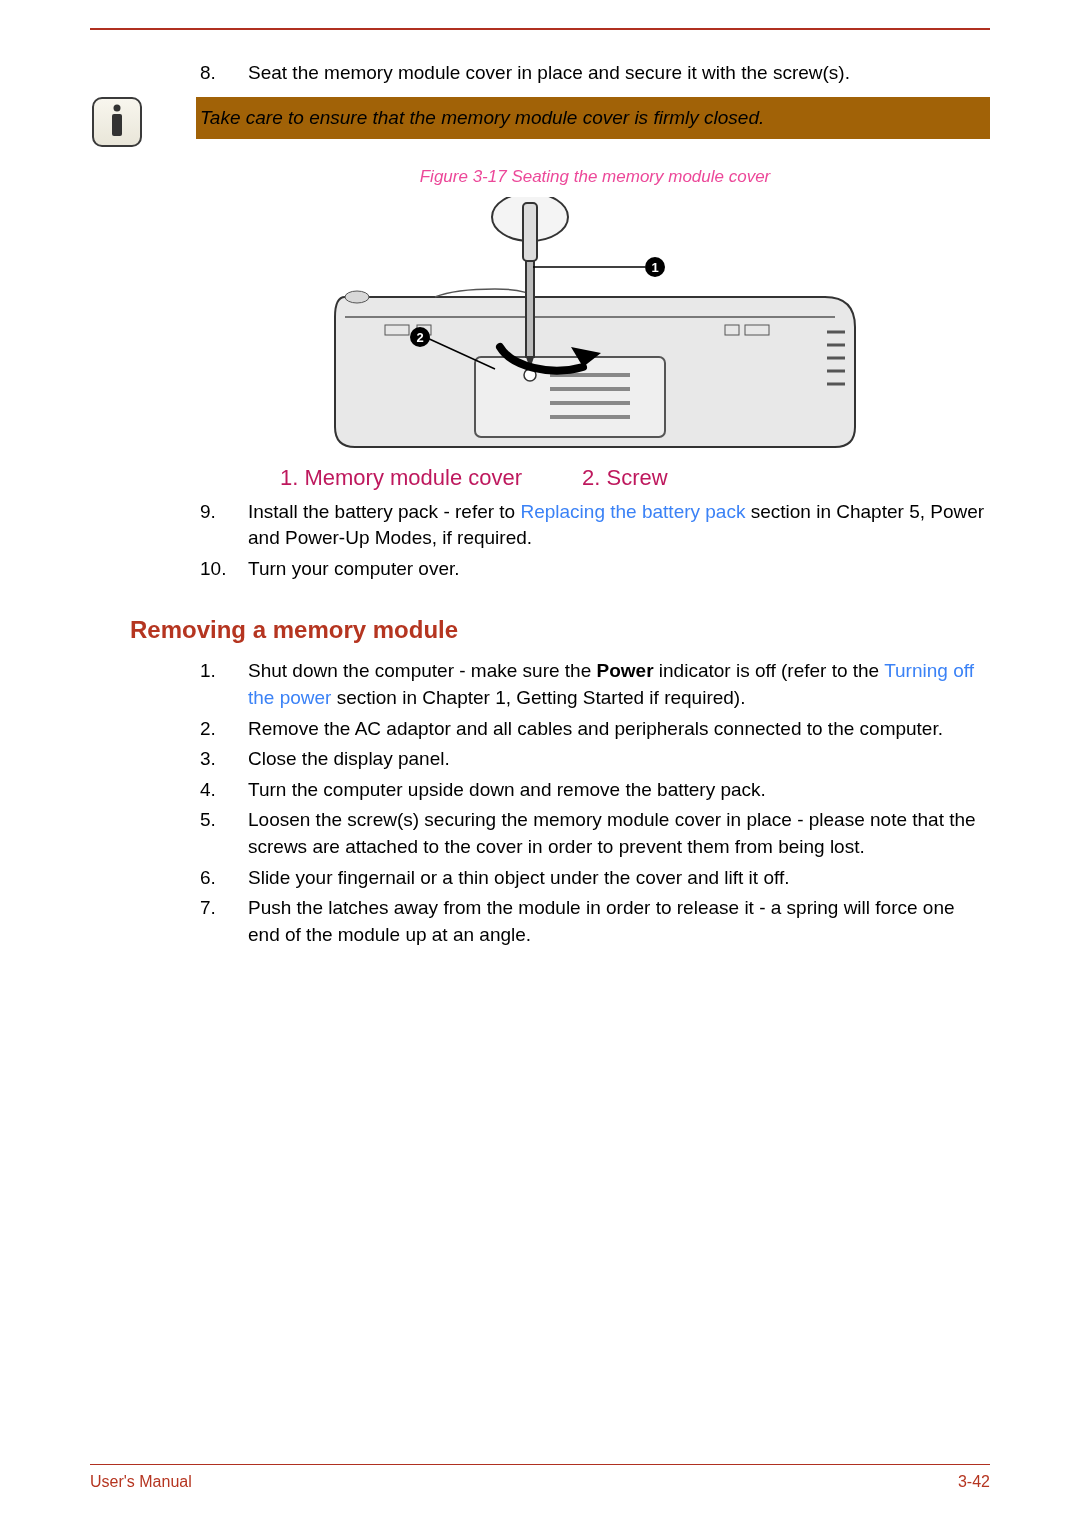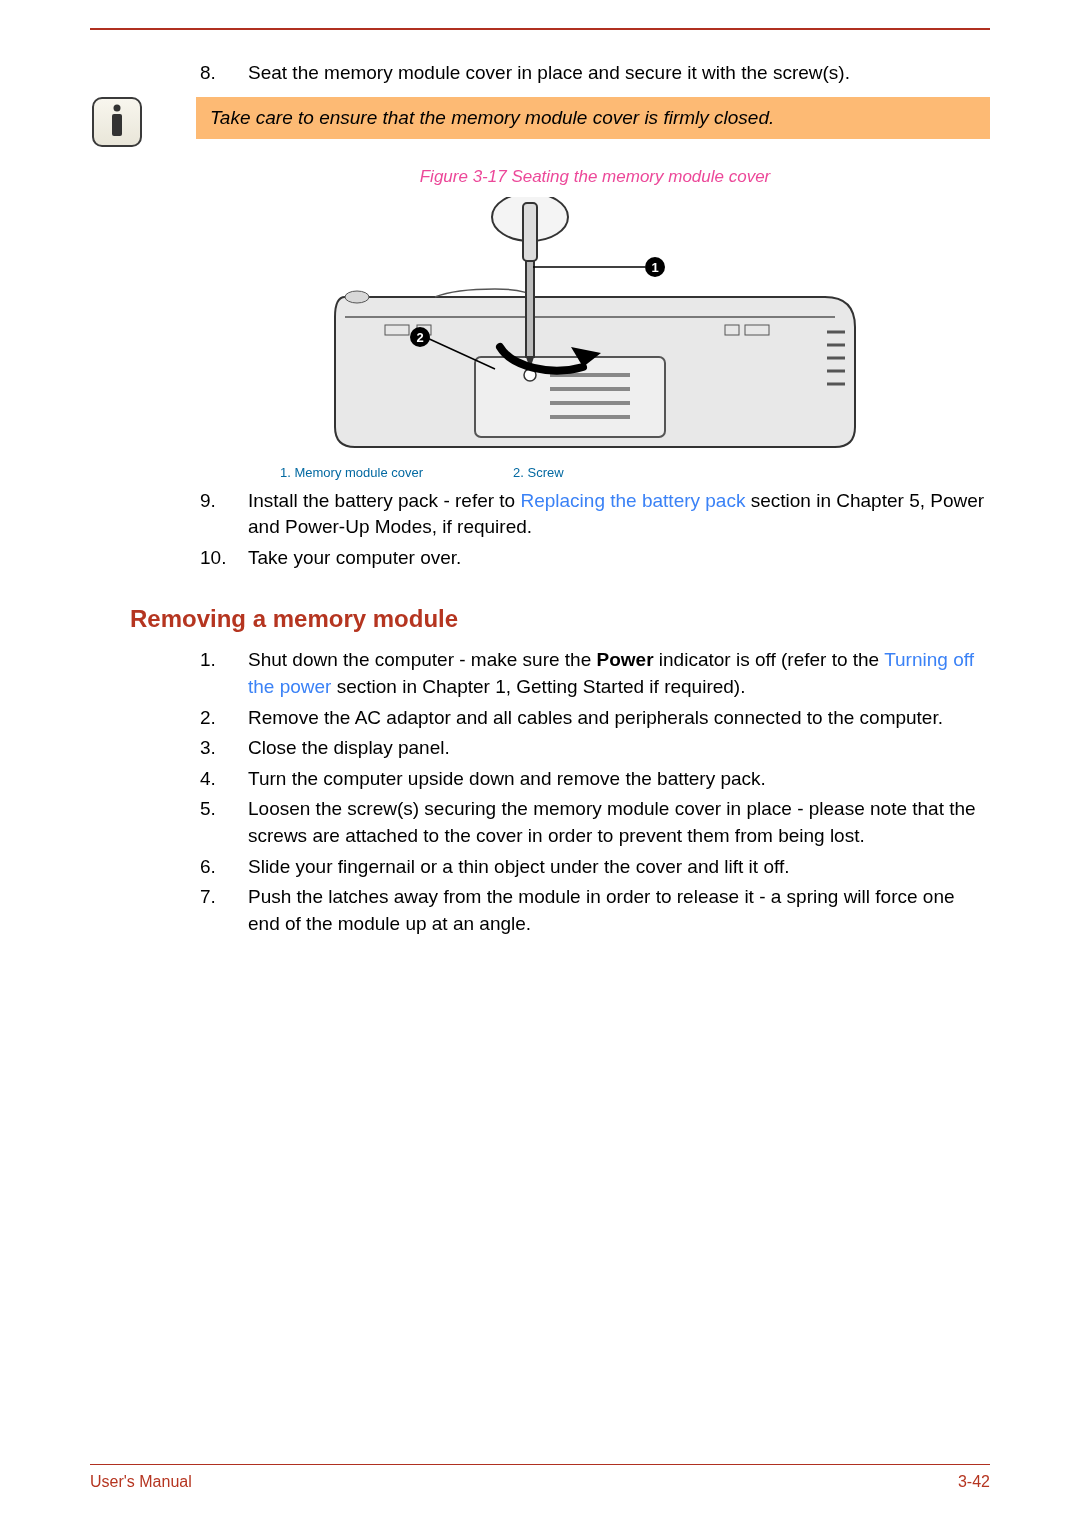--- a/index.html
+++ b/index.html
@@ -43,23 +43,23 @@
     width: 50px; height: 50px;
     border: 2px solid #3a3a3a;
     border-radius: 10px;
     background: linear-gradient(#f8f6ee,#e9e6d9);
     display: flex; align-items: center; justify-content: center;
     flex-shrink: 0;
     margin-right: 6px;
   }
   .note-icon svg { width: 22px; height: 36px; }
   .note-box {
-    background: #fdba74;
+    background: #a16207;
     font-style: italic;
-    padding: 10px 14px;
+    padding: 10px 4px;
     flex: 1;
     margin-left: 48px;
   }
   .caption {
     color: #ec4899;
     font-style: italic;
     text-align: center;
     font-size: 17px;
     margin: 20px 0 10px 0;
   }
@@ -67,23 +67,23 @@
     display: flex;
     justify-content: center;
     margin-bottom: 8px;
   }
   .diagram {
     width: 540px;
     height: 260px;
   }
   .legend-row {
     display: flex;
-    gap: 90px;
-    color: #0369a1;
-    font-size: 13px;
+    gap: 60px;
+    color: #be185d;
+    font-size: 22px;
     margin: 6px 0 8px 80px;
   }
   .link { color: #3b82f6; }
   .bold { font-weight: 700; }
   .h3 {
     color: #b53520;
     font-weight: 700;
     font-size: 24px;
     font-family: Arial, Helvetica, sans-serif;
     margin: 34px 0 14px -70px;
@@ -189,21 +189,21 @@
 
     <div class="ol-item">
       <div class="ol-num">9.</div>
       <div class="ol-text">
         <span>Install the battery pack - refer to </span><span class="link">Replacing the battery pack</span><span> section in Chapter 5, Power and Power-Up Modes, if required.</span>
       </div>
     </div>
 
     <div class="ol-item">
       <div class="ol-num">10.</div>
-      <div class="ol-text">Take your computer over.</div>
+      <div class="ol-text">Turn your computer over.</div>
     </div>
 
 
     <div class="h3">Removing a memory module</div>
 
 
     <div class="ol-item">
       <div class="ol-num">1.</div>
       <div class="ol-text">
         <span>Shut down the computer - make sure the </span><span class="bold">Power</span><span> indicator is off (refer to the </span><span class="link">Turning off the power</span><span> section in Chapter 1, Getting Started if required).</span>

